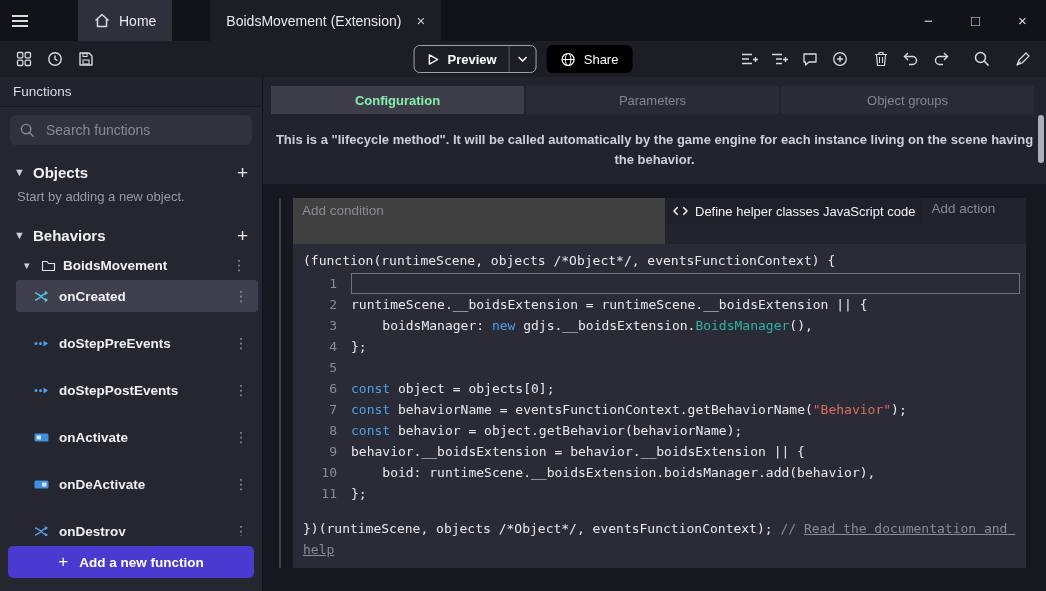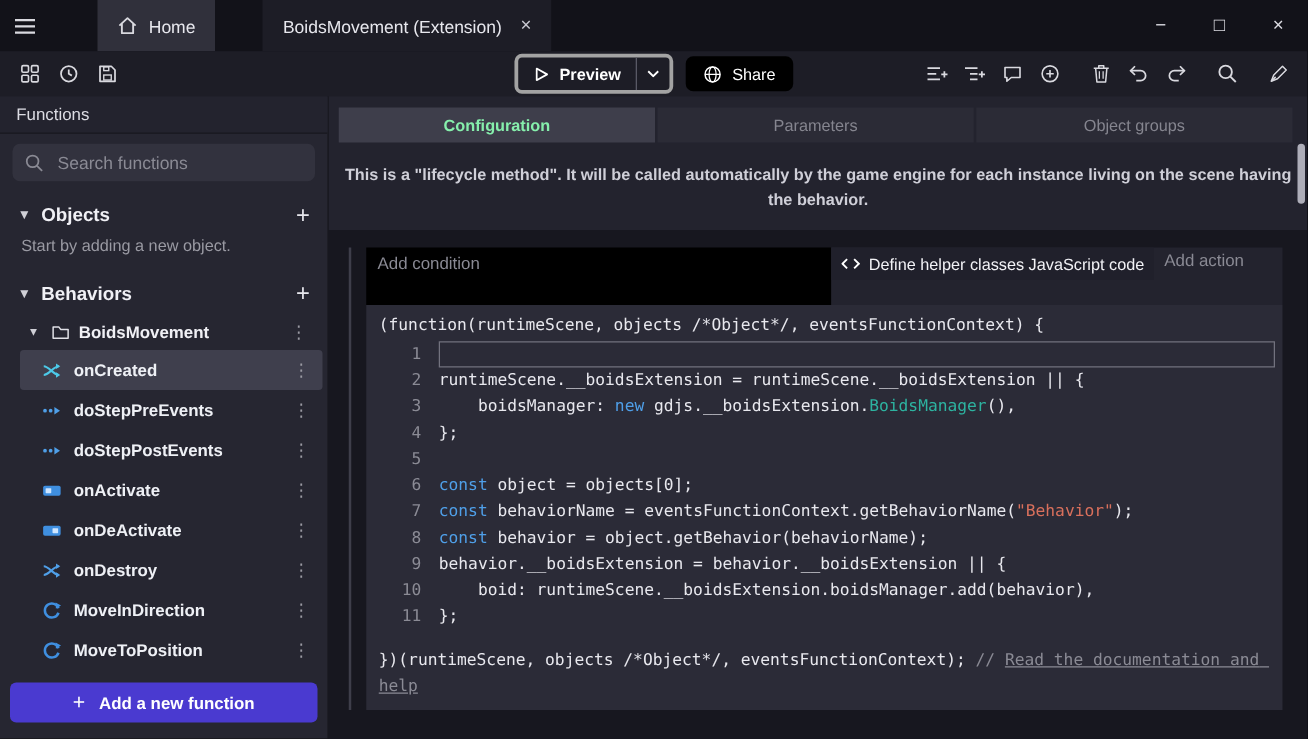--- a/index.html
+++ b/index.html
@@ -14,21 +14,21 @@
   .tab.activeTab{background:#1d1d26;}
   .tab .tclose{color:#c9c9d2;font-size:15px;margin-left:6px;}
   .winbtns{margin-left:auto;display:flex;align-items:stretch;}
   .winbtn{width:47px;display:flex;align-items:center;justify-content:center;color:#dcdce2;font-size:15px;cursor:pointer;}
 
   
   .toolbar{height:36px;background:#1d1d26;display:flex;align-items:center;padding:0 10px;position:relative;flex:none;}
   .tbgroup{display:flex;align-items:center;gap:4px;}
   .tbicon{width:27px;height:26px;display:flex;align-items:center;justify-content:center;border-radius:4px;cursor:pointer;}
   .centerbtns{position:absolute;left:50%;top:0;height:36px;transform:translateX(-50%);display:flex;align-items:center;gap:10px;}
-  .preview{display:flex;align-items:stretch;border:3px solid #a3a3a3;border-radius:6px;height:26px;overflow:hidden;}
+  .preview{display:flex;align-items:stretch;border:1px solid #a3a3a3;border-radius:6px;height:26px;overflow:hidden;}
   .preview .pmain{display:flex;align-items:center;gap:8px;padding:0 12px;font-size:13px;font-weight:bold;color:#fff;cursor:pointer;}
   .preview .pdrop{display:flex;align-items:center;padding:0 8px;border-left:1px solid #5b5b68;cursor:pointer;}
   .share{display:flex;align-items:center;gap:8px;height:28px;padding:0 14px;border-radius:6px;background:#000000;color:#fff;font-size:13px;font-weight:normal;cursor:pointer;justify-content:center;}
   .rightIcons{margin-left:auto;display:flex;align-items:center;gap:3px;}
   .gapS{width:8px;}
 
   
   .body{flex:1;display:flex;min-height:0;}
 
   
@@ -41,39 +41,39 @@
   .tree{flex:1;padding-top:4px;overflow:hidden;}
   .sectionRow{height:30px;display:flex;align-items:center;gap:9px;padding:0 14px;cursor:pointer;}
   .sectionRow.mt{margin-top:8px;}
   .chev{color:#cfcfd6;font-size:11px;width:10px;}
   .sectionLabel{font-weight:bold;font-size:15px;color:#f0f0f5;text-align:center;}
   .plusBtn{margin-left:auto;font-size:19px;font-weight:normal;color:#e6e6ec;cursor:pointer;line-height:1;}
   .hint{padding:2px 14px 8px 17px;color:#9a9aa3;font-size:13px;}
   .folderRow{height:30px;display:flex;align-items:center;gap:7px;padding:0 12px 0 24px;cursor:pointer;}
   .folderLabel{font-weight:bold;font-size:13.5px;color:#f0f0f5;}
   .kebab{margin-left:auto;color:#9a9aa3;font-size:14px;cursor:pointer;padding:0 4px;}
-  .fnRow{height:32px;display:flex;align-items:center;gap:10px;margin:0 4px 0 16px;padding:0 6px 0 18px;border-radius:3px;cursor:pointer;}
+  .fnRow{height:32px;display:flex;align-items:center;gap:10px;margin:0 4px 15px 16px;padding:0 6px 0 18px;border-radius:3px;cursor:pointer;}
   .fnRow.selected{background:#3f3f4d;}
   .fnIcon{width:15px;height:15px;flex:none;}
   .fnLabel{font-weight:bold;font-size:13.5px;color:#eef0f5;white-space:nowrap;overflow:hidden;}
   .addBtnWrap{padding:10px 8px 13px;flex:none;}
   .addBtn{height:32px;background:#4a3ad0;border-radius:5px;color:#fff;font-weight:bold;font-size:13.5px;display:flex;align-items:center;justify-content:center;gap:11px;cursor:pointer;}
   .addBtn .plusGlyph{font-size:17px;font-weight:normal;}
 
   
   .main{flex:1;display:flex;flex-direction:column;background:#23232e;min-width:0;position:relative;}
   .tabsRow{display:flex;gap:2px;margin:9px 12px 0 8px;height:28px;flex:none;}
   .tabBtn{flex:1;display:flex;align-items:center;justify-content:center;font-size:13px;color:#85858f;background:#2b2b36;cursor:pointer;}
   .tabBtn.active{background:#3e3e4b;color:#86efac;font-weight:bold;}
   .desc{padding:16px 0 14px;flex:none;}
   .desc div{width:770px;margin:0 auto;text-align:center;font-size:13px;font-weight:bold;color:#cfcfd8;line-height:1.55;}
   .events{flex:1;background:#17171f;padding:14px 20px 0 16px;min-height:0;}
   .event{border-left:2px solid #3e3e4a;padding-left:12px;}
   .eventHeader{display:flex;}
-  .condBox{width:372px;background:#000000;height:46px;padding:5px 9px;color:#8a8a94;font-size:13.5px;box-sizing:border-box;cursor:pointer;}
+  .condBox{width:372px;background:#404040;height:46px;padding:5px 9px;color:#8a8a94;font-size:13.5px;box-sizing:border-box;cursor:pointer;}
   .actionCol{flex:1;display:flex;flex-direction:row;background:#23232e;}
   .jsRow{height:26px;display:flex;align-items:center;gap:7px;padding:0 8px;font-size:13px;color:#f2f2f6;background:#20202b;cursor:pointer;}
   .addActionRow{height:20px;display:flex;align-items:center;padding:0 8px;color:#8a8a94;font-size:13.5px;cursor:pointer;}
 
   
   .codeBlock{background:#2b2b37;padding:6px 6px 8px 6px;font-family:"DejaVu Sans Mono",monospace;font-size:13px;color:#e8e8ee;cursor:text;}
   .codeHeader{padding:1px 0 2px 4px;line-height:20px;white-space:pre;}
   .codeLine{display:flex;line-height:21px;}
   .gutter{width:38px;text-align:right;padding-right:14px;color:#8b8b95;flex:none;}
   .codeText{white-space:pre;flex:1;min-height:21px;}

